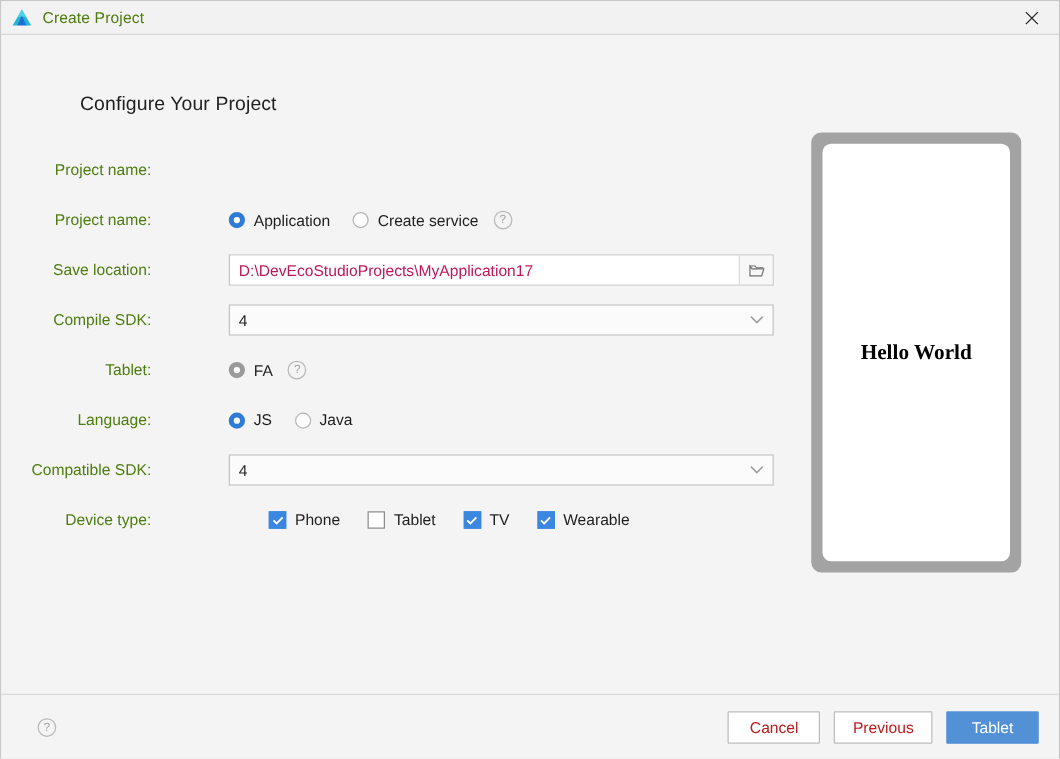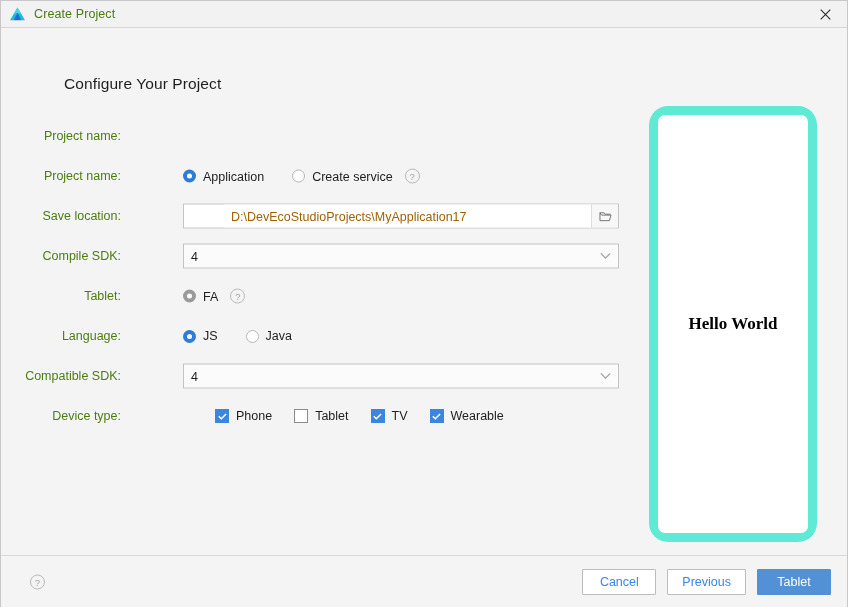--- a/index.html
+++ b/index.html
@@ -129,26 +129,25 @@
     width: 436px;
     height: 25px;
     border: 1px solid #c4c4c4;
     box-sizing: border-box;
     background: #ffffff;
   }
   .input-with-btn .inner-input {
     flex: 1 1 auto;
     border: none;
     background: #ffffff;
-    color: #a16207;
+    color: #be185d;
     font-family: "Liberation Sans", sans-serif;
     font-size: 12.5px;
     padding: 0 7px;
     outline: none;
-    margin-left: 40px;
   }
   .browse-btn {
     flex: 0 0 auto;
     width: 26px;
     border-left: 1px solid #dcdcdc;
     background: #f7f7f7;
     display: flex;
     align-items: center;
     justify-content: center;
     cursor: pointer;
@@ -171,21 +170,21 @@
     font-size: 12.5px;
     color: #1f1f1f;
   }
   .combo .chevron { flex: 0 0 auto; display:block; }
 
   
   .radio-group { display: flex; align-items: center; }
   .radio-opt {
     display: flex;
     align-items: center;
-    margin-right: 28px;
+    margin-right: 18px;
     cursor: pointer;
   }
   .radio-opt:last-child { margin-right: 0; }
   .radio-mark {
     width: 13px;
     height: 13px;
     border-radius: 50%;
     box-sizing: border-box;
     margin-right: 7px;
     flex: 0 0 auto;
@@ -249,23 +248,23 @@
     flex: 0 0 auto;
   }
   .help-inline { margin-left: 12px; }
 
   
   .preview {
     position: absolute;
     left: 648px;
     top: 78px;
     width: 168px;
-    height: 436px;
-    background: #5eead4;
-    border-radius: 19px;
+    height: 352px;
+    background: #a3a3a3;
+    border-radius: 8px;
     box-sizing: border-box;
     padding: 9px;
   }
   .preview-screen {
     width: 100%;
     height: 100%;
     background: #ffffff;
     border-radius: 7px;
     display: flex;
     align-items: center;
@@ -306,21 +305,21 @@
     padding: 0 14px;
     box-sizing: border-box;
     font-family: "Liberation Sans", sans-serif;
     font-size: 12.5px;
     cursor: pointer;
     border-radius: 1px;
   }
   .btn-default {
     background: #ffffff;
     border: 1px solid #bdbdbd;
-    color: #3b82f6;
+    color: #b91c1c;
   }
   .btn-primary {
     background: #5391d6;
     border: 1px solid #5391d6;
     color: #ffffff;
   }
 </style>
 </head>
 <body>
 

